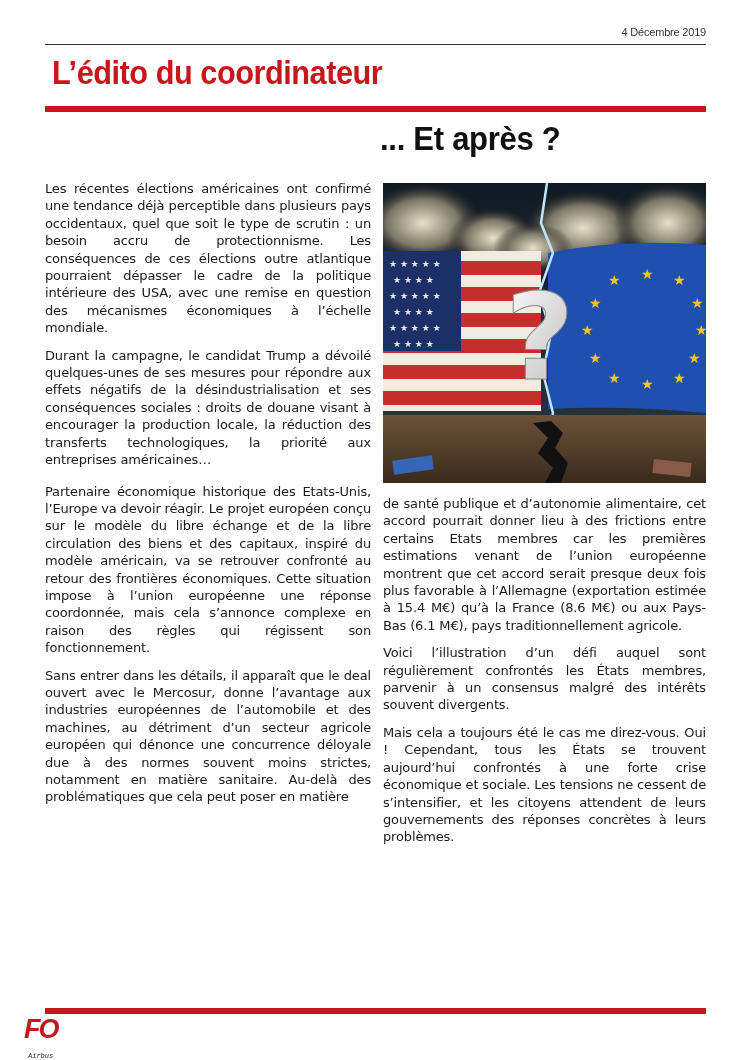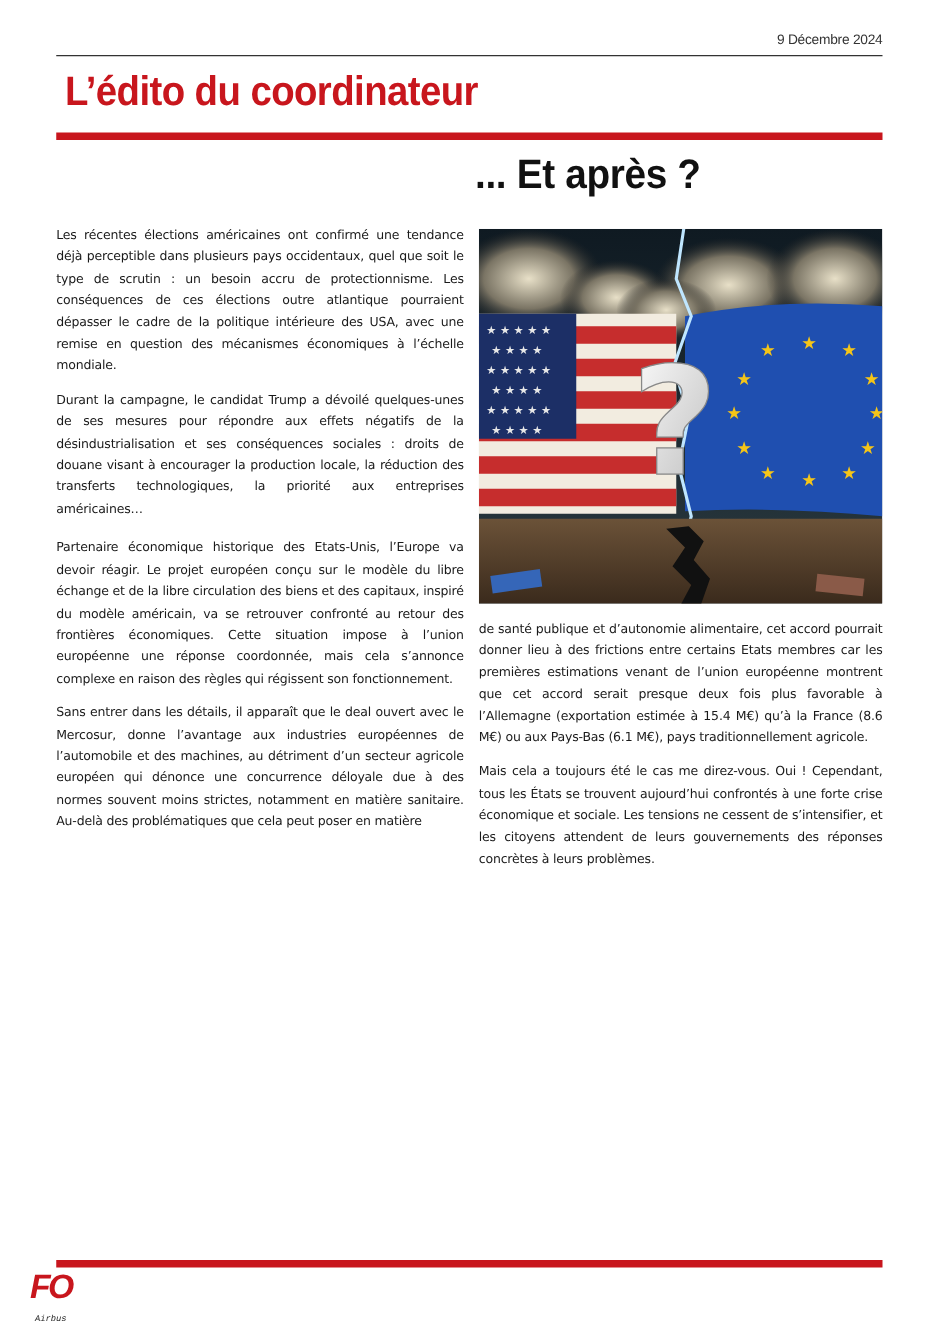--- a/index.html
+++ b/index.html
@@ -6,36 +6,36 @@
   body { width: 750px; height: 1060px; position: relative; overflow: hidden;
          font-family: "DejaVu Sans", sans-serif; color: #1a1a1a; }
   .date { position: absolute; right: 44px; top: 26px; font-size: 11px; color: #333;
           font-family: "Liberation Sans", sans-serif; letter-spacing: -0.2px; }
   .rule-top { position: absolute; left: 45px; top: 44px; width: 661px; height: 1px; background: #333; }
   .title { position: absolute; left: 52px; top: 54px; font-size: 33px; font-weight: bold; color: #c8161d;
            font-family: "Liberation Sans", sans-serif; letter-spacing: -0.5px; margin: 0; transform: scaleX(0.93); transform-origin: left; }
   .rule-red { position: absolute; left: 45px; top: 106px; width: 661px; height: 6px; background: #c8161d; }
   .subtitle { position: absolute; left: 380px; top: 120px; font-size: 33px; font-weight: bold; color: #111;
               font-family: "Liberation Sans", sans-serif; margin: 0; letter-spacing: -0.3px; transform: scaleX(0.94); transform-origin: left; }
-  .col { position: absolute; font-size: 10px; line-height: 17.4px; text-align: justify; letter-spacing: -0.15px; }
+  .col { position: absolute; font-size: 13px; line-height: 17.4px; text-align: justify; letter-spacing: -0.15px; }
   .col p { margin: 0 0 10px 0; }
   .col-left { left: 45px; top: 180px; width: 326px; }
   .col-right { left: 383px; top: 495px; width: 323px; }
   .hero { position: absolute; left: 383px; top: 183px; width: 323px; height: 300px; overflow: hidden; }
   .rule-bottom { position: absolute; left: 45px; top: 1008px; width: 661px; height: 6px; background: #c8161d; }
   .logo { position: absolute; left: 22px; top: 1018px; width: 30px; height: 36px; }
   .logo .fo { position: absolute; left: 2px; top: 0; font-size: 27px; font-weight: bold; font-style: italic; color: #c8161d;
               font-family: "Liberation Sans", sans-serif; letter-spacing: -2px; line-height: 22px; }
   .logo .sub { position: absolute; left: 6px; top: 34px; font-size: 7px; font-style: italic; color: #222;
                font-family: Liberation Mono, monospace; }
 </style>
 </head>
 <body>
 
-<div class="date">9 Décembre 2024</div>
+<div class="date">4 Décembre 2019</div>
 <div class="rule-top"></div>
 <h1 class="title">L’édito du coordinateur</h1>
 <div class="rule-red"></div>
 <h2 class="subtitle">... Et après ?</h2>
 
 <div class="col col-left">
   <p>Les récentes élections américaines ont confirmé une tendance déjà perceptible dans plusieurs pays occidentaux, quel que soit le type de scrutin : un besoin accru de protectionnisme. Les conséquences de ces élections outre atlantique pourraient dépasser le cadre de la politique intérieure des USA, avec une remise en question des mécanismes économiques à l’échelle mondiale.</p>
   <p>Durant la campagne, le candidat Trump a dévoilé quelques-unes de ses mesures pour répondre aux effets négatifs de la désindustrialisation et ses conséquences sociales : droits de douane visant à encourager la production locale, la réduction des transferts technologiques, la priorité aux entreprises américaines…</p>
   <p style="margin-top:14px">Partenaire économique historique des Etats-Unis, l’Europe va devoir réagir. Le projet européen conçu sur le modèle du libre échange et de la libre circulation des biens et des capitaux, inspiré du modèle américain, va se retrouver confronté au retour des frontières économiques. Cette situation impose à l’union européenne une réponse coordonnée, mais cela s’annonce complexe en raison des règles qui régissent son fonctionnement.</p>
   <p>Sans entrer dans les détails, il apparaît que le deal ouvert avec le Mercosur, donne l’avantage aux industries européennes de l’automobile et des machines, au détriment d’un secteur agricole européen qui dénonce une concurrence déloyale due à des normes souvent moins strictes, notamment en matière sanitaire. Au-delà des problématiques que cela peut poser en matière</p>
@@ -115,20 +115,21 @@
     <path d="M150 240 L165 255 L155 270 L170 285 L162 300 L178 300 L185 280 L172 265 L180 250 L168 238 Z" fill="#111"></path>
     <rect x="10" y="275" width="40" height="14" fill="#3566b8" transform="rotate(-8 30 282)"></rect>
     <rect x="270" y="278" width="38" height="14" fill="#8a5a48" transform="rotate(6 289 285)"></rect>
 
     <text x="122" y="196" font-size="120" font-weight="bold" fill="url(#qm)" stroke="#888" stroke-width="1" font-family="DejaVu Sans, sans-serif">?</text>
   </svg>
 </div>
 
 <div class="col col-right">
   <p>de santé publique et d’autonomie alimentaire, cet accord pourrait donner lieu à des frictions entre certains Etats membres car les premières estimations venant de l’union européenne montrent que cet accord serait presque deux fois plus favorable à l’Allemagne (exportation estimée à 15.4 M€) qu’à la France (8.6 M€) ou aux  Pays-Bas (6.1 M€), pays traditionnellement agricole.</p>
+  <p>Voici l’illustration d’un défi auquel sont régulièrement confrontés les États membres, parvenir à un consensus malgré des intérêts souvent divergents.</p>
   <p>Mais cela a toujours été le cas me direz-vous. Oui ! Cependant, tous les États se trouvent aujourd’hui confrontés à une forte crise économique et sociale. Les tensions ne cessent de s’intensifier, et les citoyens attendent de leurs gouvernements des réponses concrètes à leurs problèmes.</p>
 </div>
 
 <div class="rule-bottom"></div>
 <div class="logo">
   <span class="fo">FO</span>
   <span class="sub">Airbus</span>
 </div>
 
 </body></html>

